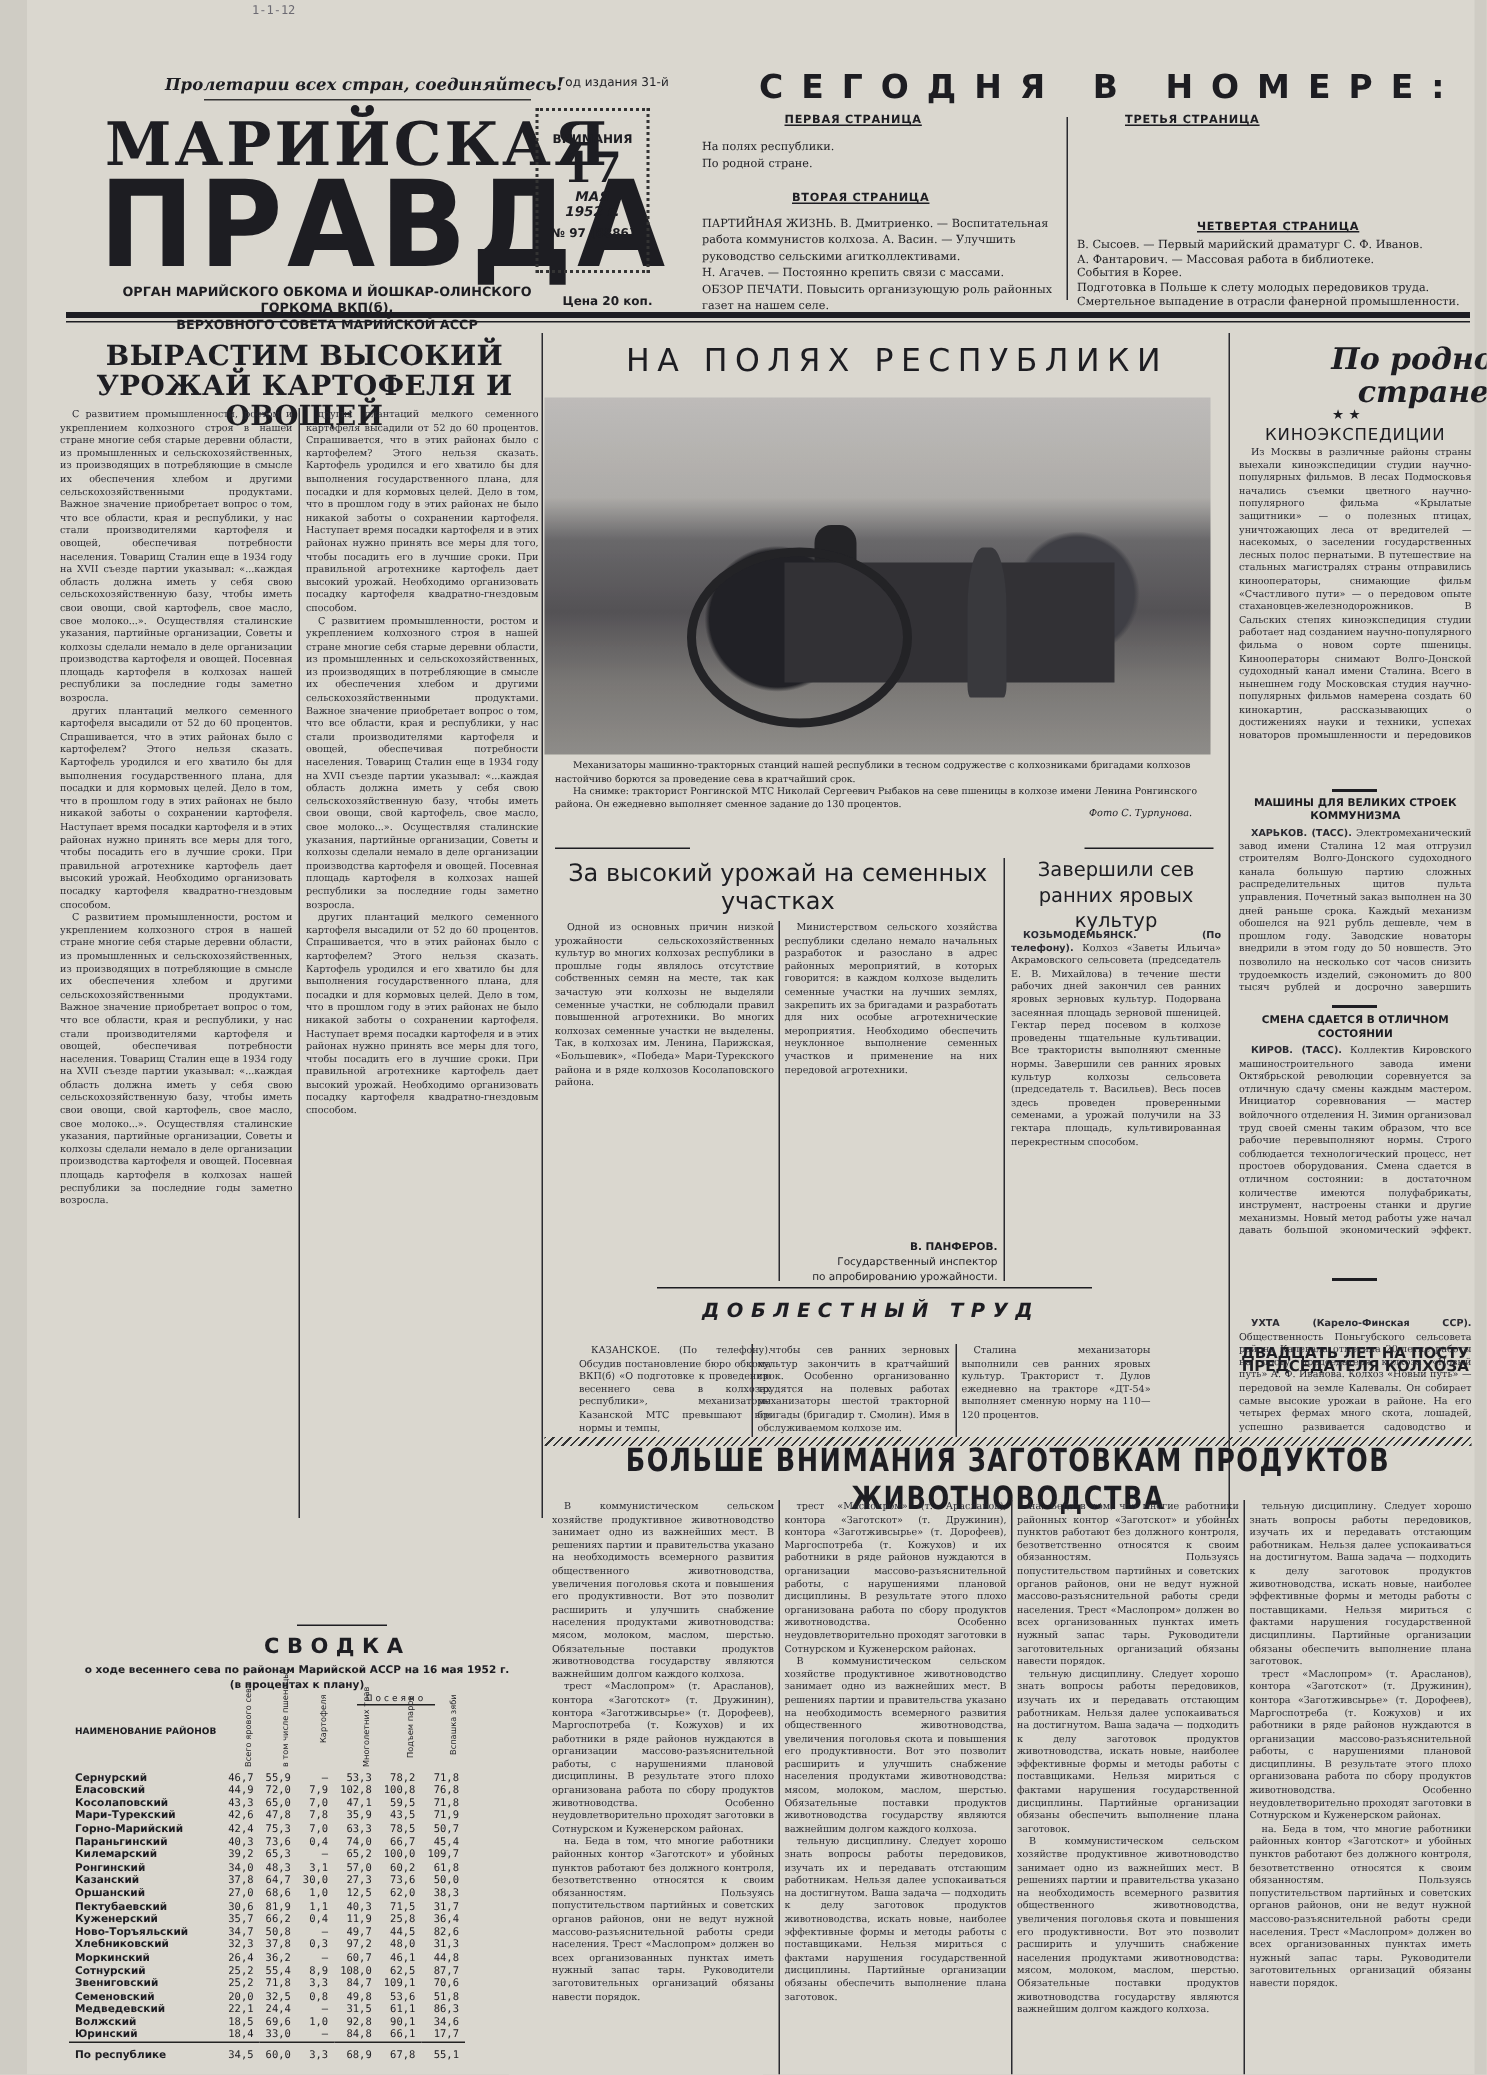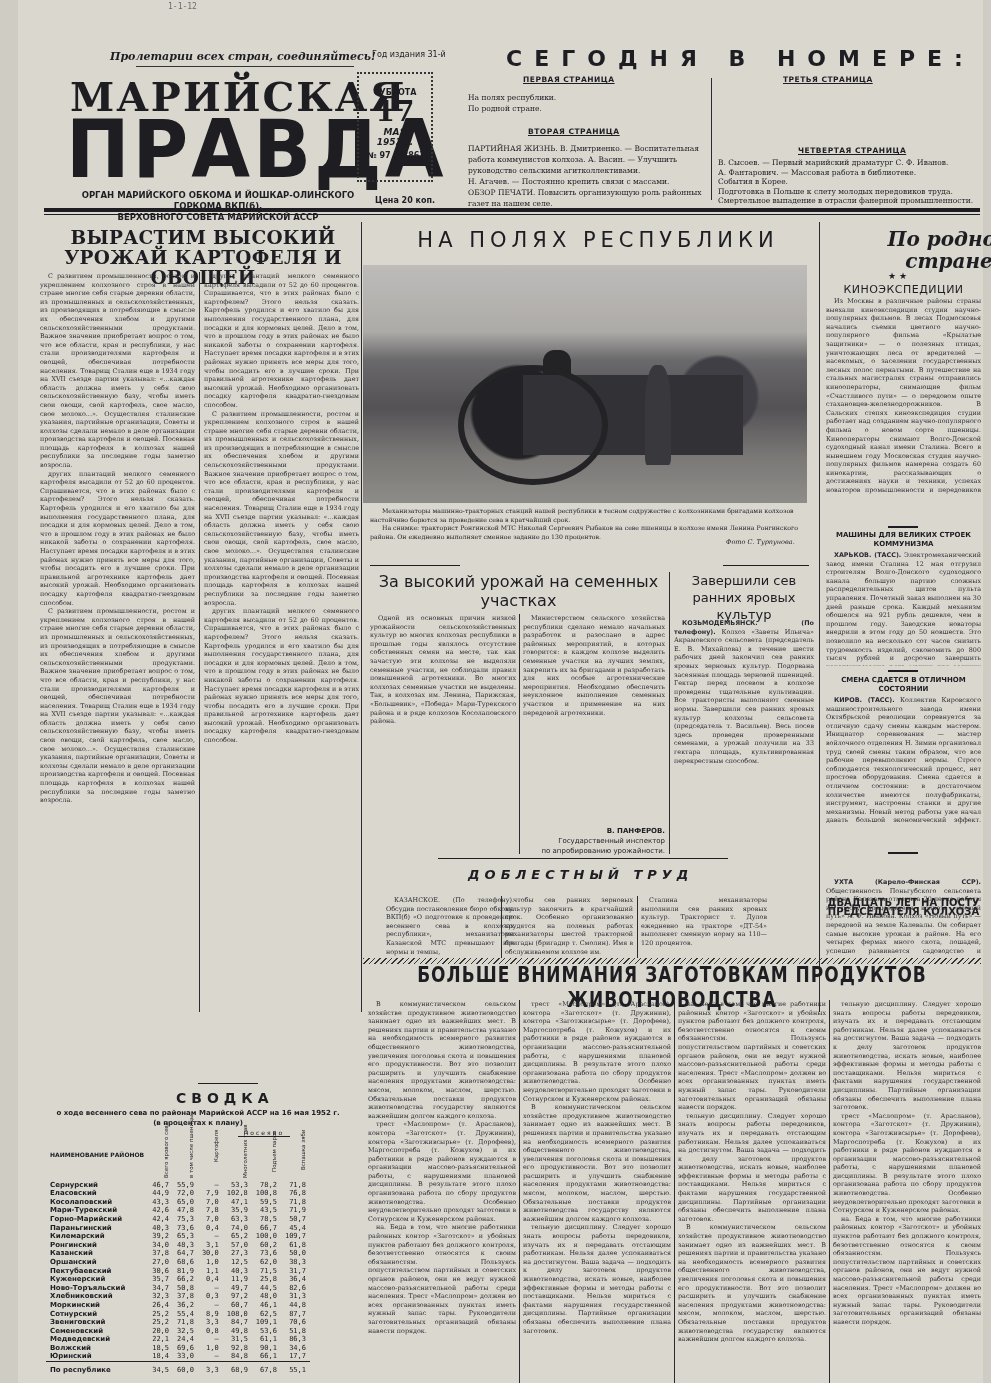--- a/index.html
+++ b/index.html
@@ -87,21 +87,21 @@
   <div class="abs slogan">Пролетарии всех стран, соединяйтесь!</div>
   <div class="abs slogan-line"></div>
   <div class="abs year">Год издания 31-й</div>
   <div class="abs title1">МАРИЙСКАЯ</div>
   <div class="abs title2">ПРАВДА</div>
   <div class="abs organ">
     <div>ОРГАН МАРИЙСКОГО ОБКОМА И ЙОШКАР-ОЛИНСКОГО ГОРКОМА ВКП(б),</div>
     <div>ВЕРХОВНОГО СОВЕТА МАРИЙСКОЙ АССР</div>
   </div>
   <div class="abs datebox">
-    <div class="wd">СУББОТА</div>
+    <div class="wd">ВНИМАНИЯ</div>
     <div class="day">17</div>
     <div class="mon">МАЯ</div>
     <div class="yr">1952 г.</div>
     <div class="no">№ 97 (8886)</div>
   </div>
   <div class="abs price">Цена 20 коп.</div>
 
   <div class="abs today-title">СЕГОДНЯ В НОМЕРЕ:</div>
 
   <div class="abs sec-head" style="left:505px;top:75px;">ПЕРВАЯ СТРАНИЦА</div>
@@ -109,21 +109,21 @@
     <div>На полях республики.</div>
     <div>По родной стране.</div>
   </div>
   <div class="abs sec-head" style="left:510px;top:127px;">ВТОРАЯ СТРАНИЦА</div>
   <div class="abs toc" style="left:450px;top:143px;width:238px;">
     <div>ПАРТИЙНАЯ ЖИЗНЬ. В. Дмитриенко. — Воспитательная работа коммунистов колхоза. А. Васин. — Улучшить руководство сельскими агитколлективами.</div>
     <div>Н. Агачев. — Постоянно крепить связи с массами.</div>
     <div>ОБЗОР ПЕЧАТИ. Повысить организующую роль районных газет на нашем селе.</div>
   </div>
   <div class="vrule" style="left:693px;top:78px;height:122px;"></div>
-  <div class="abs sec-head" style="left:765px;top:75px;text-align:center;">ТРЕТЬЯ СТРАНИЦА</div>
+  <div class="abs sec-head" style="left:732px;top:75px;text-align:center;">ТРЕТЬЯ СТРАНИЦА</div>
   <div class="abs sec-head" style="left:780px;top:146px;">ЧЕТВЕРТАЯ СТРАНИЦА</div>
   <div class="abs toc" style="left:700px;top:158px;width:262px;line-height:9.5px;">
     <div>В. Сысоев. — Первый марийский драматург С. Ф. Иванов.</div>
     <div>А. Фантарович. — Массовая работа в библиотеке.</div>
     <div>События в Корее.</div>
     <div>Подготовка в Польше к слету молодых передовиков труда.</div>
     <div>Смертельное выпадение в отрасли фанерной промышленности.</div>
   </div>
 
   <div class="hrule" style="left:26px;top:208px;width:936px;height:4px;"></div>

